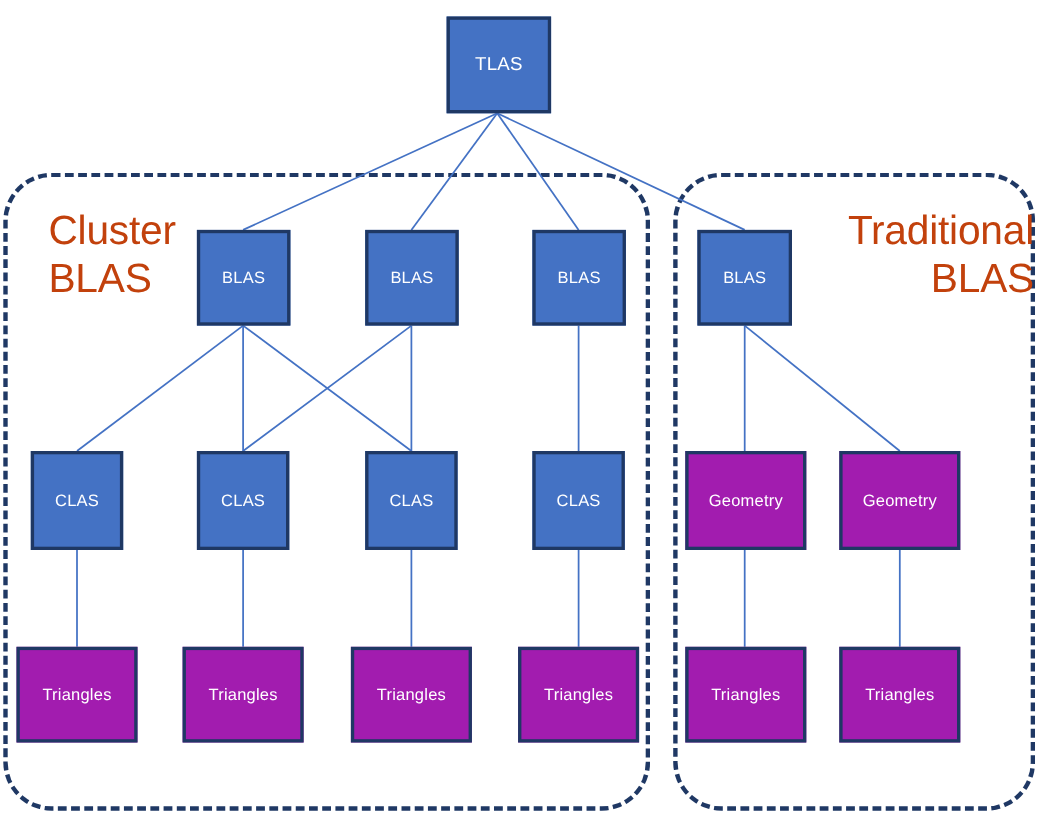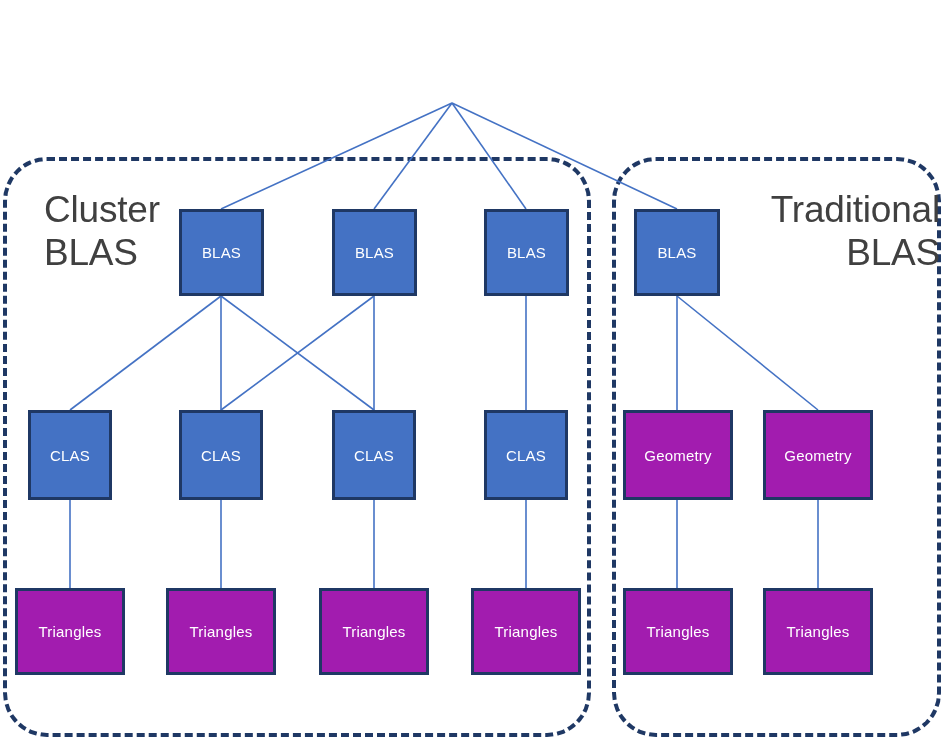--- a/index.html
+++ b/index.html
@@ -24,21 +24,21 @@
   }
   .group-box {
     position: absolute;
     border: 4px dashed #1F3864;
     border-radius: 44px;
     box-sizing: border-box;
     background: transparent;
   }
   .group-label {
     position: absolute;
-    color: #404040;
+    color: #c2410c;
     font-size: 37px;
     line-height: 1.15;
     white-space: pre-line;
     letter-spacing: -0.2px;
   }
   .group-label.left  { text-align: left; }
   .group-label.right { text-align: right; }
   .node {
     position: absolute;
     box-sizing: border-box;
@@ -90,20 +90,21 @@
       <line x1="526" y1="500" x2="526" y2="588"></line>
 
       <line x1="677" y1="296" x2="677" y2="410"></line>
       <line x1="677" y1="296" x2="818" y2="410"></line>
 
       <line x1="677" y1="500" x2="677" y2="588"></line>
       <line x1="818" y1="500" x2="818" y2="588"></line>
     </g>
   </svg>
 
+  <div class="node blue tlas" style="left:406px; top:15px; width:95px; height:88px;">TLAS</div>
 
   <div class="node blue" style="left:179px; top:209px; width:85px; height:87px;">BLAS</div>
   <div class="node blue" style="left:332px; top:209px; width:85px; height:87px;">BLAS</div>
   <div class="node blue" style="left:484px; top:209px; width:85px; height:87px;">BLAS</div>
 
   <div class="node blue" style="left:634px; top:209px; width:86px; height:87px;">BLAS</div>
 
   <div class="node blue" style="left:28px; top:410px; width:84px; height:90px;">CLAS</div>
   <div class="node blue" style="left:179px; top:410px; width:84px; height:90px;">CLAS</div>
   <div class="node blue" style="left:332px; top:410px; width:84px; height:90px;">CLAS</div>

